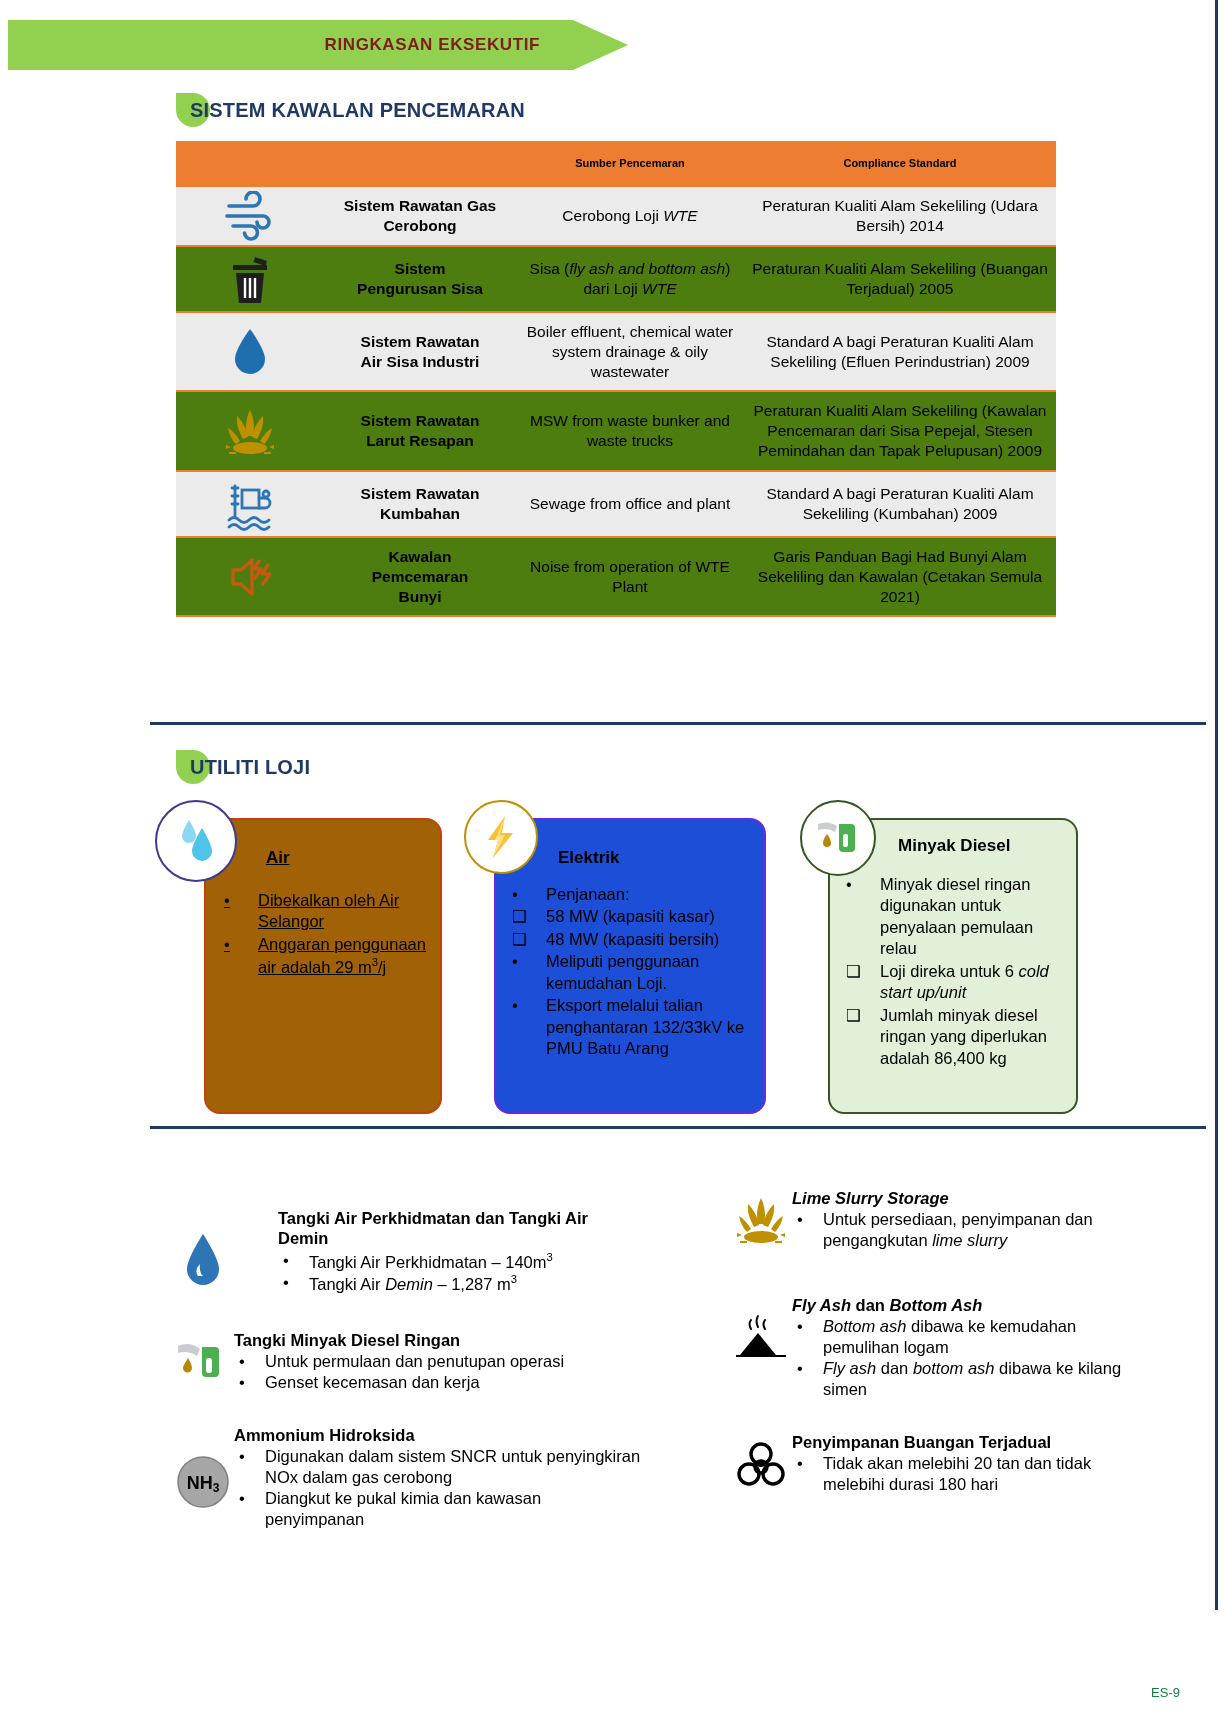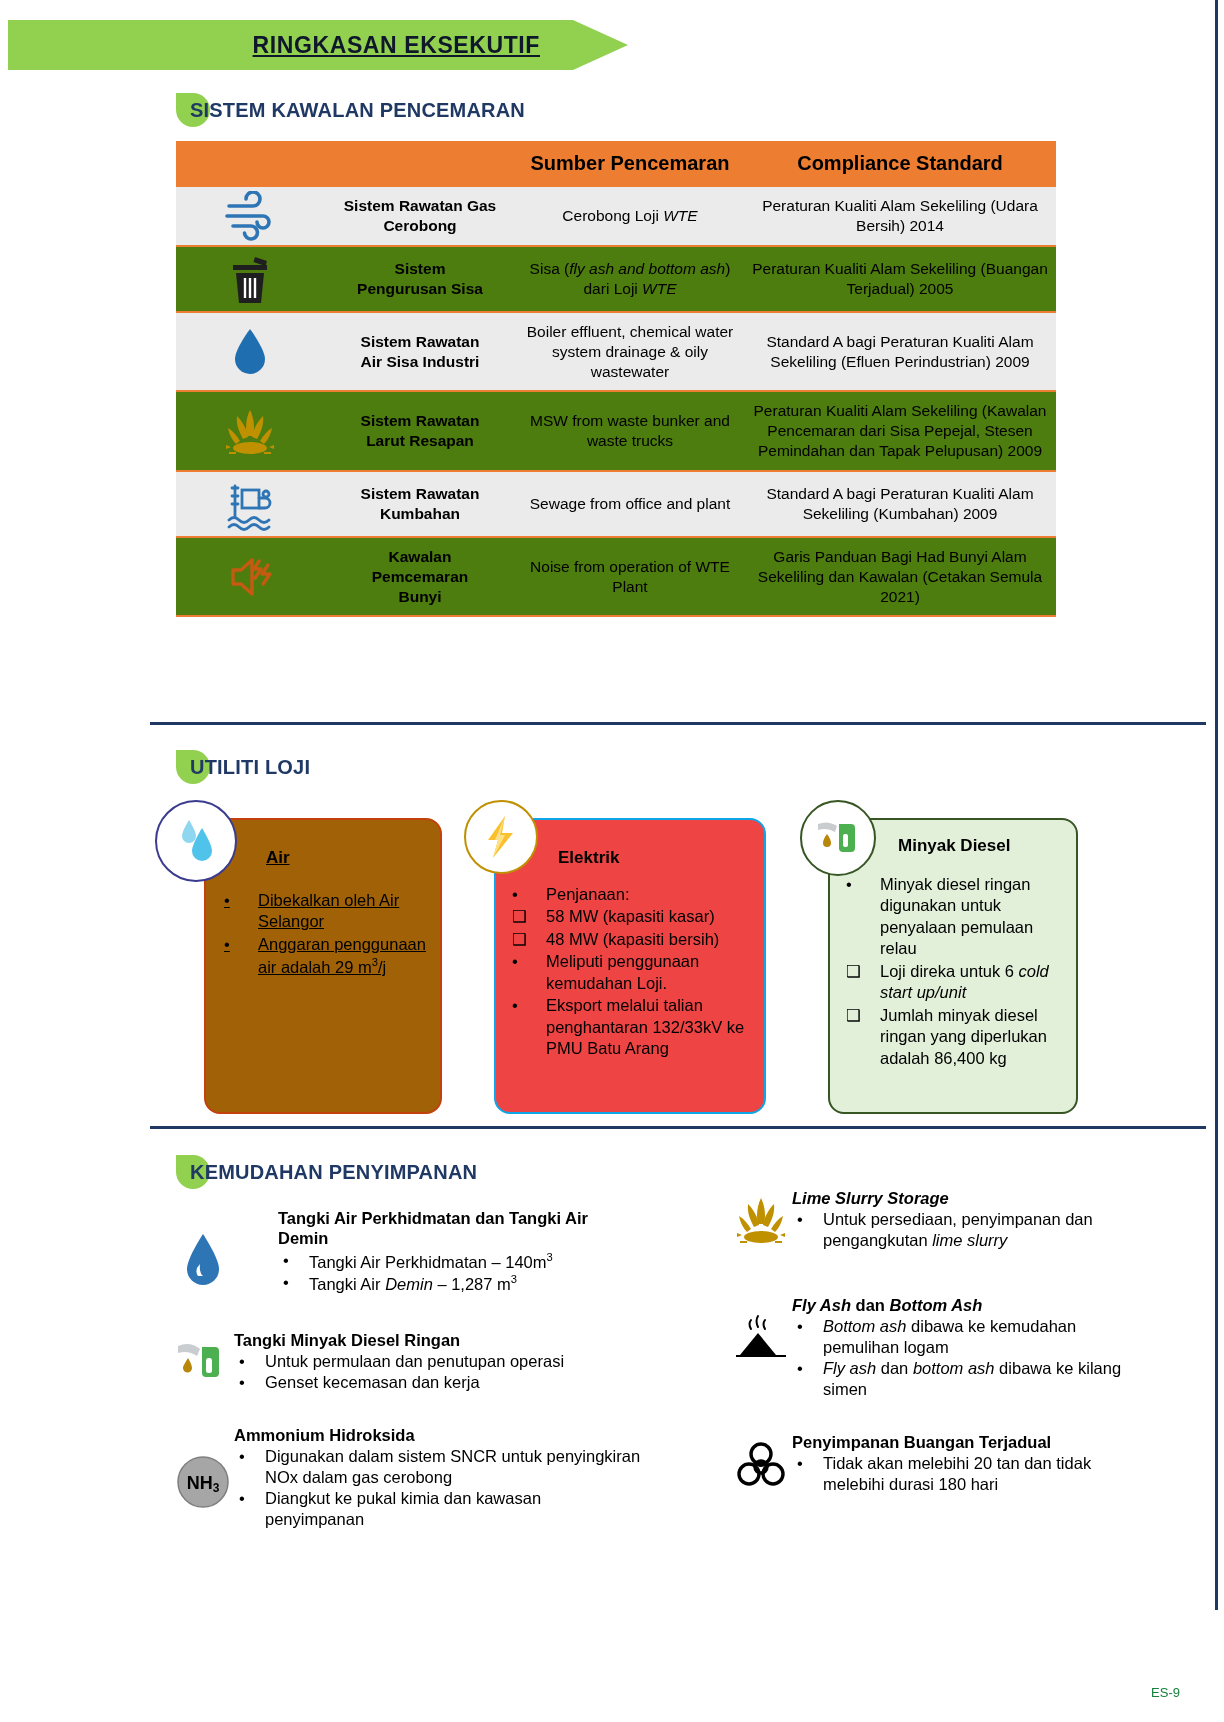--- a/index.html
+++ b/index.html
@@ -46,25 +46,24 @@
     background: #92d14f;
     filter: drop-shadow(3px 4px 3px rgba(0,0,0,0.35));
     clip-path: polygon(0 0, 565px 0, 620px 50%, 565px 100%, 0 100%);
     display: flex;
     align-items: center;
     justify-content: flex-end;
     box-sizing: border-box;
     padding-right: 88px;
   }
   .banner-text {
-    font-size: 23px;
+    font-size: 17px;
     font-weight: bold;
     letter-spacing: 0.6px;
-    color: #0f172a;
-    text-decoration: underline;
+    color: #7f1d1d;
   }
 
   
   .leaf-heading {
     position: absolute;
     display: flex;
     align-items: center;
   }
   .leaf {
     position: absolute;
@@ -91,21 +90,21 @@
     position: absolute;
     left: 176px;
     top: 141px;
     width: 880px;
     border-collapse: collapse;
     table-layout: fixed;
   }
   .pc-table th {
     background: #ed7d31;
     color: #000000;
-    font-size: 20px;
+    font-size: 11px;
     font-weight: bold;
     height: 36px;
     padding: 4px 6px;
     text-align: center;
     border: none;
   }
   .pc-table td {
     font-size: 15.5px;
     padding: 9px 8px;
     text-align: center;
@@ -161,21 +160,21 @@
     border-radius: 50%;
     background: #ffffff;
     display: flex;
     align-items: center;
     justify-content: center;
     z-index: 5;
   }
 
   .card-air   { background: #a16207; border: 2px solid #c2410c; text-decoration: underline; }
   .badge-air  { border: 2px solid #3b3b8f; }
-  .card-elek  { background: #ef4444; border: 2px solid #0ea5e9; }
+  .card-elek  { background: #1d4ed8; border: 2px solid #6d28d9; }
   .badge-elek { border: 2px solid #bf9000; }
   .card-dies  { background: #e2efd9; border: 2px solid #375623; }
   .badge-dies { border: 2px solid #375623; }
 
   
   .stor-item {
     position: absolute;
     display: flex;
     align-items: flex-start;
   }
@@ -432,24 +431,20 @@
     <svg width="52" height="48" viewBox="0 0 52 48">
       <path d="M6 10 q10 -4 19 2 l-2 6 q-8 -5 -17 -2 z" fill="#c9cdd0"></path>
       <path d="M27 10 h12 a4 4 0 0 1 4 4 v20 a4 4 0 0 1 -4 4 h-8 a4 4 0 0 1 -4 -4 z" fill="#4caf50"></path>
       <rect x="31" y="20" width="5" height="13" rx="2" fill="#ffffff"></rect>
       <path d="M15 20 c3 4 4 7 4 9 a4 4 0 0 1 -8 0 c0 -2 1 -5 4 -9 z" fill="#b8860b"></path>
     </svg>
   </div>
 
   <div class="divider" style="left:150px; top:1126px; width:1056px;"></div>
 
-  <div class="leaf-heading" style="left:176px; top:1155px;">
-    <span class="leaf"></span>
-    <span class="leaf-label">KEMUDAHAN PENYIMPANAN</span>
-  </div>
 
   <div class="stor-item" style="left:172px; top:1208px; width:460px;gap:44px;">
     <div class="stor-icon">
       <svg width="44" height="60" viewBox="0 0 44 60" style="margin-top:22px;">
         <path d="M22 4 C22 4 6 28 6 39 a16 16 0 0 0 32 0 C38 28 22 4 22 4 Z" fill="#2e75b6"></path>
         <path d="M17 46 q-4 -6 2 -12 q-1 9 3 12 z" fill="#ffffff"></path>
       </svg>
     </div>
     <div class="stor-text">
       <div class="stor-title">Tangki Air Perkhidmatan dan Tangki Air Demin</div>

